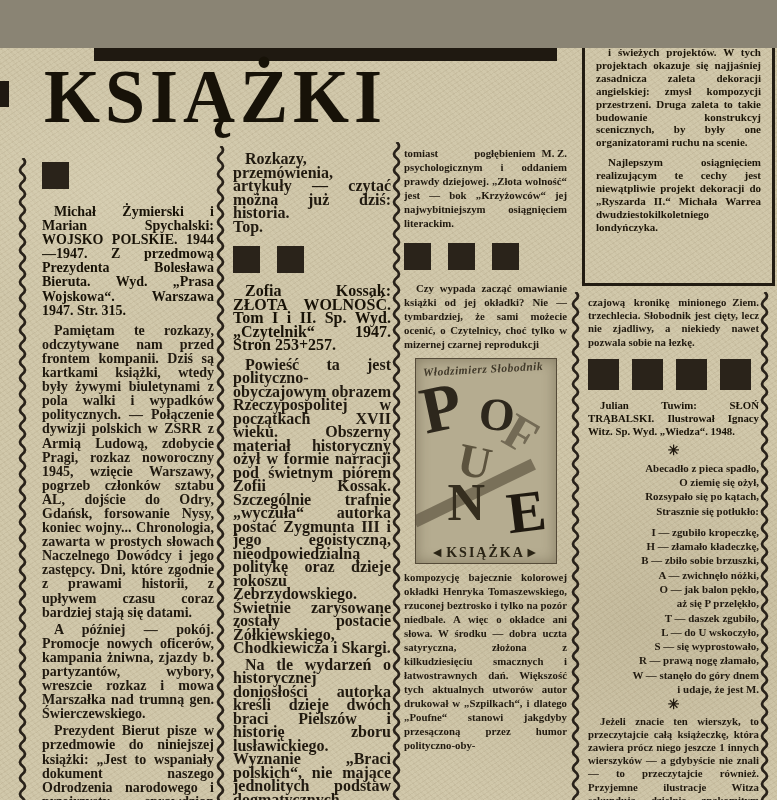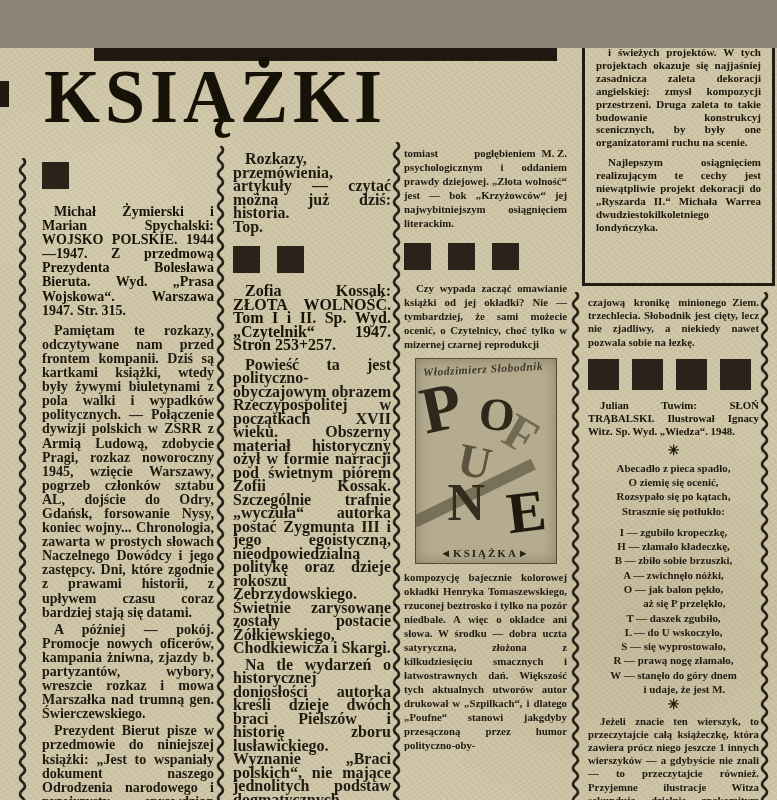--- a/index.html
+++ b/index.html
@@ -35,21 +35,21 @@
   .cont-para{margin:0 0 3px;}
   .intro{margin:2px 0 0;text-indent:12px;}
   .attr-line{text-align:left;padding-right:16px;margin:0 0 4px;}
   .attr{float:right;padding-left:6px;}
   .sq-row{display:flex;gap:17px;margin:13px 0 11px;}
   .sq{width:27px;height:27px;background:#2a231a;flex:0 0 auto;}
   .col1 .sq-row{margin:2px 0 16px;}
   .col4 .sq-row{gap:13px;margin:10px 0 9px;}
   .col4 .sq{width:31px;height:31px;}
   .star-sep{text-align:center;font-size:14px;margin:2px 0 3px;text-indent:0;}
-  .poem{text-align:center;white-space:pre;line-height:14.3px;font-size:10.9px;}
+  .poem{text-align:right;white-space:pre;line-height:14.3px;font-size:10.9px;}
   .poem-intro{margin:2px 0 7px;}
   .poem-letters{margin:0 0 2px;}
   .boxed{
     position:absolute;left:582px;top:-8px;width:193px;height:246px;
     border:3px solid #221c12;box-sizing:border-box;padding:3px 11px 6px;
     text-align:justify;font-size:11px;font-weight:bold;line-height:12.9px;
     font-family:"Liberation Serif","DejaVu Serif",serif;color:#1d1609;overflow:hidden;
   }
   .boxed .para{margin:0 0 7px;text-indent:12px;}
   
@@ -64,21 +64,21 @@
     color:#40392a;transform:rotate(-3deg);white-space:nowrap;font-weight:bold;}
   .cl{font-weight:bold;line-height:1;}
   .cl-p{left:5px;top:16px;font-size:66px;color:#2d271c;transform:rotate(-12deg);}
   .cl-o{left:63px;top:33px;font-size:46px;color:#2d271c;transform:rotate(6deg);}
   .cl-f{left:90px;top:50px;font-size:50px;color:#6e6550;transform:rotate(30deg);opacity:.92;}
   .cl-u{left:42px;top:80px;font-size:46px;color:#584f3a;transform:rotate(12deg);opacity:.95;}
   .cl-n{left:32px;top:118px;font-size:52px;color:#352e1f;}
   .cl-e{left:91px;top:124px;font-size:58px;color:#1f1910;transform:rotate(-7deg);}
   .cover-bar{left:-8px;top:128px;width:132px;height:12px;background:#6e6550;
     transform:rotate(-26deg);opacity:.85;}
-  .cover-imprint{bottom:3px;left:0;right:0;text-align:center;font-size:11px;
+  .cover-imprint{bottom:3px;left:0;right:0;text-align:center;font-size:14px;
     font-weight:bold;letter-spacing:2px;color:#2a2415;}
 </style>
 </head>
 <body>
 
 <div class="page">
 
   <div class="topbar"></div>
   <div class="corner-mark"></div>
 
@@ -165,20 +165,20 @@
       <span class="attr">Ziem.</span><span>czajową kronikę minionego trzechlecia. Słobodnik jest cięty, lecz nie zjadliwy, a niekiedy nawet pozwala sobie na łezkę.</span>
     </div>
     <div class="sq-row">
       <span class="sq"></span>
       <span class="sq"></span>
       <span class="sq"></span>
       <span class="sq"></span>
     </div>
     <p class="rev-header">Julian Tuwim: SŁOŃ TRĄBALSKI. Ilustrował Ignacy Witz. Sp. Wyd. „Wiedza“. 1948.</p>
     <div class="star-sep">✳</div>
-    <div class="poem poem-intro"><div class="poem-line">Abecadło z pieca spadło,</div><div class="poem-line">O ziemię się ocenić,</div><div class="poem-line">Rozsypało się po kątach,</div><div class="poem-line">Strasznie się potłukło:</div></div>
+    <div class="poem poem-intro"><div class="poem-line">Abecadło z pieca spadło,</div><div class="poem-line">O ziemię się ożył,</div><div class="poem-line">Rozsypało się po kątach,</div><div class="poem-line">Strasznie się potłukło:</div></div>
     <div class="poem poem-letters"><div class="poem-line">I — zgubiło kropeczkę,</div><div class="poem-line">H — złamało kładeczkę,</div><div class="poem-line">B — zbiło sobie brzuszki,</div><div class="poem-line">A — zwichnęło nóżki,</div><div class="poem-line">O — jak balon pękło,</div><div class="poem-line">        aż się P przelękło,</div><div class="poem-line">T — daszek zgubiło,</div><div class="poem-line">L — do U wskoczyło,</div><div class="poem-line">S — się wyprostowało,</div><div class="poem-line">R — prawą nogę złamało,</div><div class="poem-line">W — stanęło do góry dnem</div><div class="poem-line">        i udaje, że jest M.</div></div>
     <div class="star-sep">✳</div>
     <p class="para">Jeżeli znacie ten wierszyk, to przeczytajcie całą książeczkę, która zawiera prócz niego jeszcze 1 innych wierszyków — a gdybyście nie znali — to przeczytajcie również. Przyjemne ilustracje Witza sekundują dzielnie znakomitym tekstom Tuwima.</p>
   </section>
 
   <div class="bottom-rule"></div>
 </div>
 
 </body></html>

